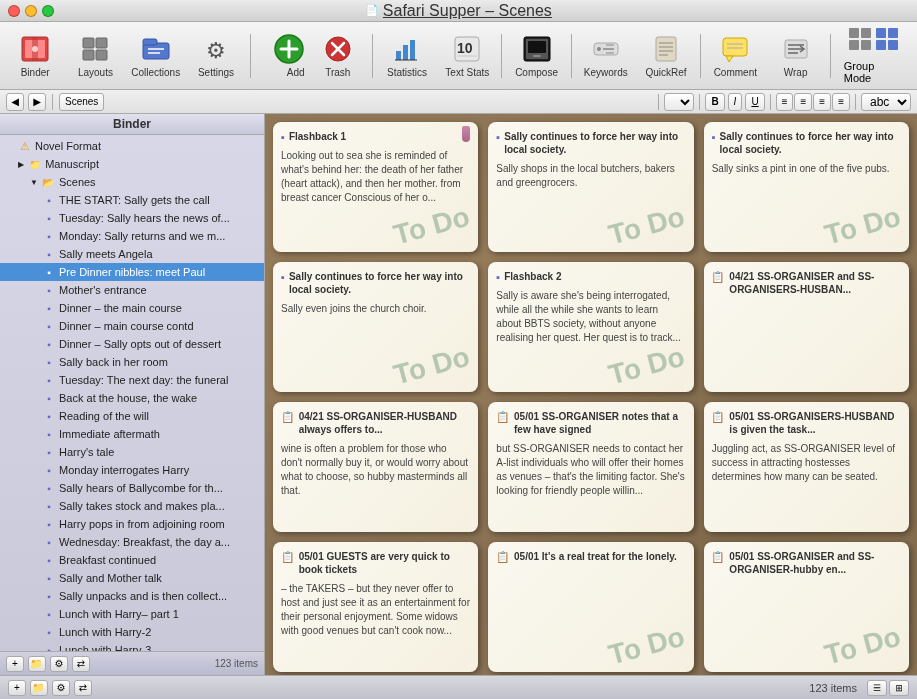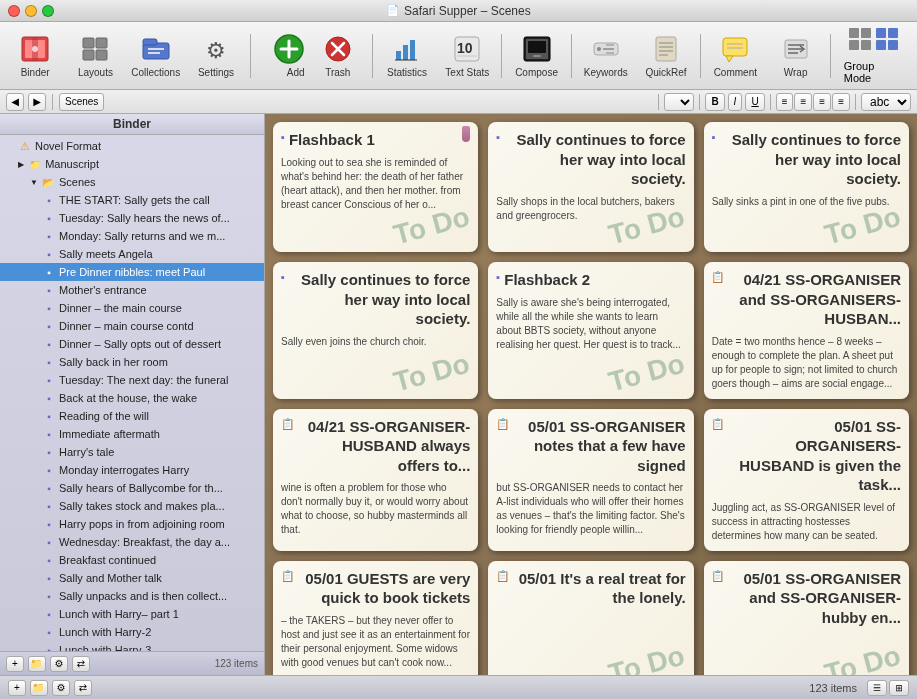--- a/index.html
+++ b/index.html
@@ -23,21 +23,21 @@
       align-items: center;
     }
     .tb-btn {
       width: 12px; height: 12px;
       border-radius: 50%;
       border: 1px solid rgba(0,0,0,0.3);
     }
     .tb-btn.close { background: #ff5f57; }
     .tb-btn.min { background: #febc2e; }
     .tb-btn.max { background: #28c840; }
-    .title-bar-text { font-size: 12px; color: #333; font-weight: 500; }
+    .title-bar-text { font-size: 16px; color: #333; font-weight: 500; text-decoration: underline; }
     .title-icon { margin-right: 4px; }
 
     
     .toolbar {
       background: linear-gradient(to bottom, #f5f5f5, #dcdcdc);
       height: 68px;
       border-bottom: 1px solid #aaa;
       display: flex;
       align-items: center;
       padding: 0 6px;
@@ -221,25 +221,24 @@
       gap: 4px;
       margin-bottom: 6px;
     }
     .card-icon {
       color: #6666cc;
       font-size: 11px;
       flex-shrink: 0;
       margin-top: 1px;
     }
     .card-title {
-      font-size: 15px;
+      font-size: 10px;
       font-weight: bold;
       color: #333;
       line-height: 1.3;
-      text-align: right;
     }
     .card-body {
       font-size: 10px;
       color: #444;
       line-height: 1.4;
     }
     .todo-watermark {
       position: absolute;
       bottom: 10px;
       right: 8px;
@@ -685,21 +684,20 @@
         </div>
         <div class="card-body">Sally is aware she's being interrogated, while all the while she wants to learn about BBTS society, without anyone realising her quest. Her quest is to track...</div>
         <div class="todo-watermark">To Do</div>
       </div>
 
       <div class="card">
         <div class="card-header">
           <span class="card-icon">📋</span>
           <span class="card-title">04/21 SS-ORGANISER and SS-ORGANISERS-HUSBAN...</span>
         </div>
-        <div class="card-body">Date = two months hence – 8 weeks – enough to complete the plan. A sheet put up for people to sign; not limited to church goers though – aims are social engage...</div>
       </div>
 
       <div class="card">
         <div class="card-header">
           <span class="card-icon">📋</span>
           <span class="card-title">04/21 SS-ORGANISER-HUSBAND always offers to...</span>
         </div>
         <div class="card-body">wine is often a problem for those who don't normally buy it, or would worry about what to choose, so hubby masterminds all that.</div>
       </div>
 

